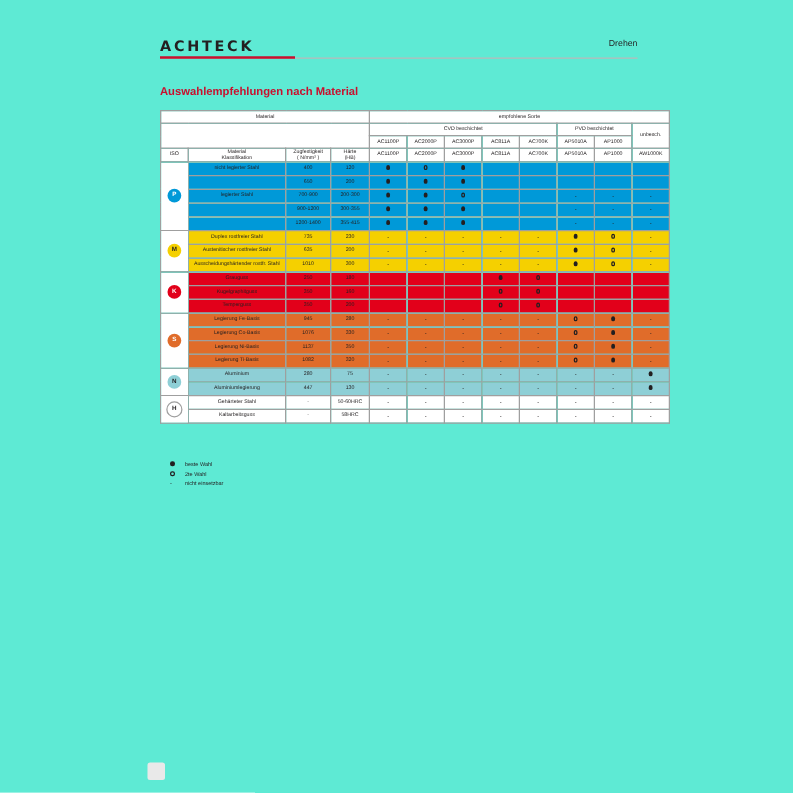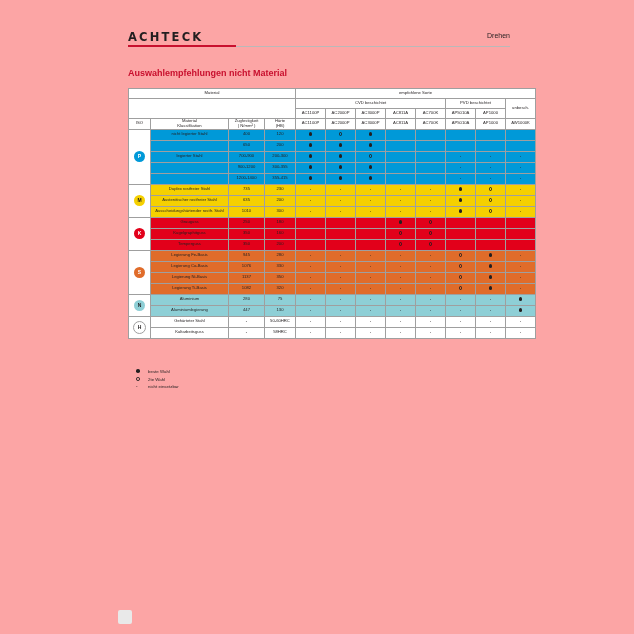--- a/index.html
+++ b/index.html
@@ -11,21 +11,21 @@
     width: 634px;
     height: 634px;
     font-family: "Liberation Sans", sans-serif;
     color: #231f20;
     overflow: hidden;
   }
   .page {
     position: relative;
     width: 634px;
     height: 634px;
-    background: #fca5a5;
+    background: #5eead4;
   }
   
   .header {
     position: absolute;
     top: 30px;
     left: 128px;
     width: 382px;
     height: 22px;
   }
   .brand {
@@ -178,21 +178,21 @@
 
 <div class="page">
 
   <div class="header">
     <div class="header-rule"></div>
     <div class="brand">ACHTECK</div>
     <div class="brand-rule"></div>
     <div class="header-right">Drehen</div>
   </div>
 
-  <div class="page-title">Auswahlempfehlungen nicht Material</div>
+  <div class="page-title">Auswahlempfehlungen nach Material</div>
 
   <div class="table-wrap">
     <table class="matrix">
       <colgroup>
         <col class="c-iso">
           <col class="c-mat">
           <col class="c-zug">
           <col class="c-har">
         <col class="c-grade">
           <col class="c-grade">

